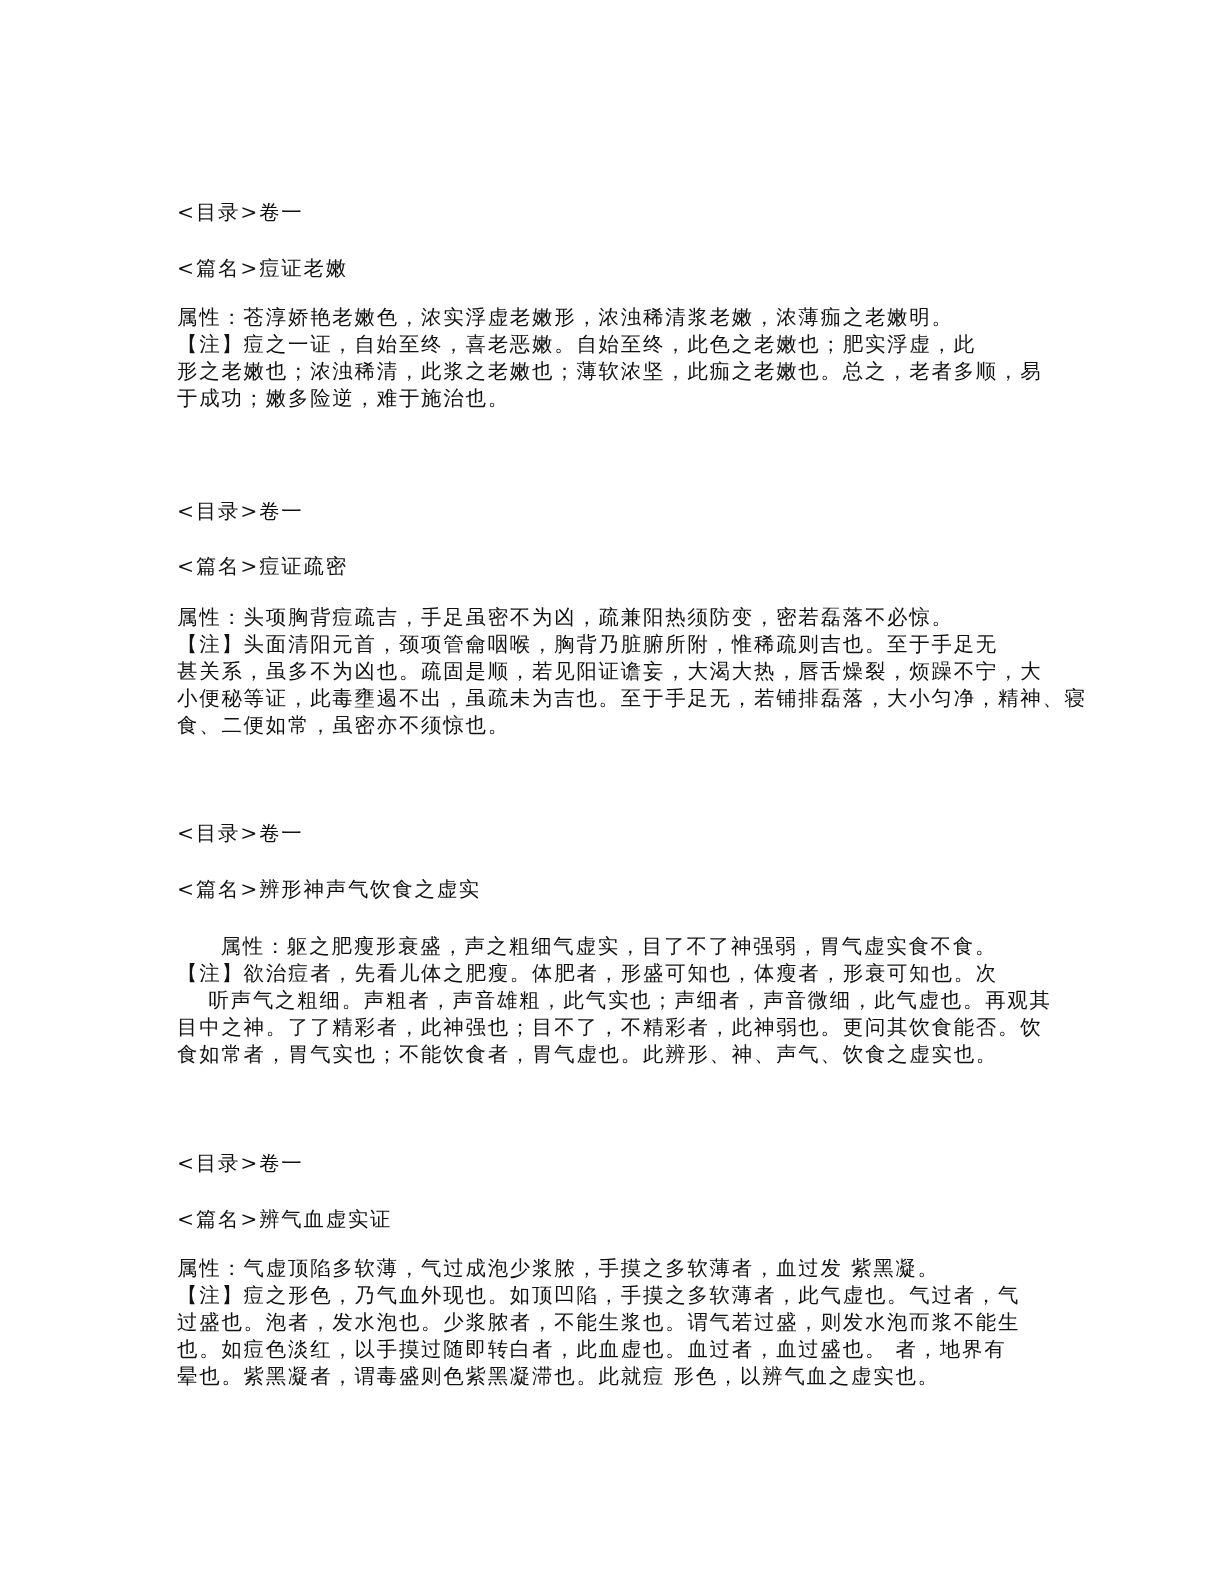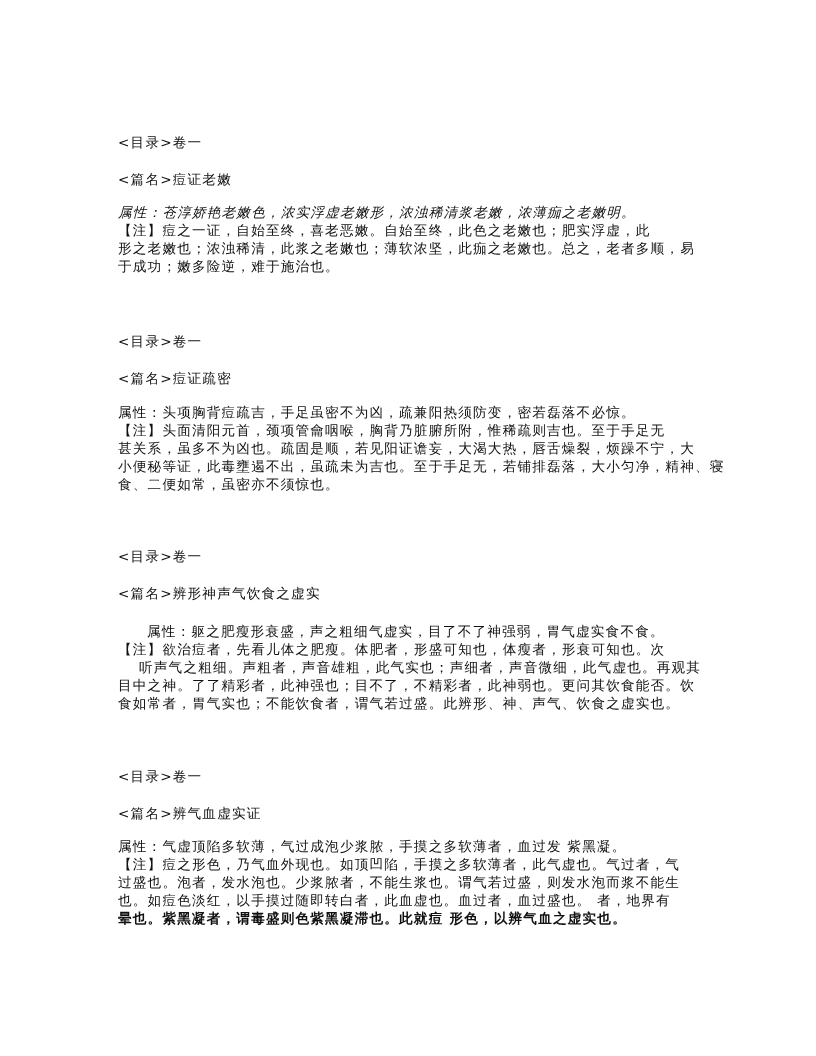--- a/index.html
+++ b/index.html
@@ -13,21 +13,21 @@
 </style>
 </head>
 <body>
 
 <div class="page">
 
   <div class="section" style="top:133px;">
     <div class="line" style="top:0px;">&lt;目录&gt;卷一</div>
     <div class="line" style="top:37px;">&lt;篇名&gt;痘证老嫩</div>
     <div class="para" style="top:70px;">
-      <div class="line" style="top:0px;font-style:italic;">属性：苍淳娇艳老嫩色，浓实浮虚老嫩形，浓浊稀清浆老嫩，浓薄痂之老嫩明。</div>
+      <div class="line" style="top:0px;">属性：苍淳娇艳老嫩色，浓实浮虚老嫩形，浓浊稀清浆老嫩，浓薄痂之老嫩明。</div>
       <div class="line" style="top:18px;">【注】痘之一证，自始至终，喜老恶嫩。自始至终，此色之老嫩也；肥实浮虚，此</div>
       <div class="line" style="top:36px;">形之老嫩也；浓浊稀清，此浆之老嫩也；薄软浓坚，此痂之老嫩也。总之，老者多顺，易</div>
       <div class="line" style="top:54px;">于成功；嫩多险逆，难于施治也。</div>
     </div>
   </div>
 
   <div class="section" style="top:332px;">
     <div class="line" style="top:0px;">&lt;目录&gt;卷一</div>
     <div class="line" style="top:37px;">&lt;篇名&gt;痘证疏密</div>
     <div class="para" style="top:71px;">
@@ -40,29 +40,29 @@
   </div>
 
   <div class="section" style="top:547px;">
     <div class="line" style="top:0px;">&lt;目录&gt;卷一</div>
     <div class="line" style="top:37px;">&lt;篇名&gt;辨形神声气饮食之虚实</div>
     <div class="para" style="top:75px;">
       <div class="line" style="top:0px;margin-left:29px;">属性：躯之肥瘦形衰盛，声之粗细气虚实，目了不了神强弱，胃气虚实食不食。</div>
       <div class="line" style="top:18px;">【注】欲治痘者，先看儿体之肥瘦。体肥者，形盛可知也，体瘦者，形衰可知也。次</div>
       <div class="line" style="top:36px;padding-left:21px;">听声气之粗细。声粗者，声音雄粗，此气实也；声细者，声音微细，此气虚也。再观其</div>
       <div class="line" style="top:54px;">目中之神。了了精彩者，此神强也；目不了，不精彩者，此神弱也。更问其饮食能否。饮</div>
-      <div class="line" style="top:72px;">食如常者，胃气实也；不能饮食者，谓气若过盛。此辨形、神、声气、饮食之虚实也。</div>
+      <div class="line" style="top:72px;">食如常者，胃气实也；不能饮食者，胃气虚也。此辨形、神、声气、饮食之虚实也。</div>
     </div>
   </div>
 
   <div class="section" style="top:767px;">
     <div class="line" style="top:0px;">&lt;目录&gt;卷一</div>
     <div class="line" style="top:37px;">&lt;篇名&gt;辨气血虚实证</div>
     <div class="para" style="top:70px;">
       <div class="line" style="top:0px;">属性：气虚顶陷多软薄，气过成泡少浆脓，手摸之多软薄者，血过发  紫黑凝。</div>
       <div class="line" style="top:18px;">【注】痘之形色，乃气血外现也。如顶凹陷，手摸之多软薄者，此气虚也。气过者，气</div>
       <div class="line" style="top:36px;">过盛也。泡者，发水泡也。少浆脓者，不能生浆也。谓气若过盛，则发水泡而浆不能生</div>
       <div class="line" style="top:54px;">也。如痘色淡红，以手摸过随即转白者，此血虚也。血过者，血过盛也。  者，地界有</div>
-      <div class="line" style="top:72px;font-weight:bold;">晕也。紫黑凝者，谓毒盛则色紫黑凝滞也。此就痘 形色，以辨气血之虚实也。</div>
+      <div class="line" style="top:72px;">晕也。紫黑凝者，谓毒盛则色紫黑凝滞也。此就痘 形色，以辨气血之虚实也。</div>
     </div>
   </div>
 
 </div>
 
 </body></html>

